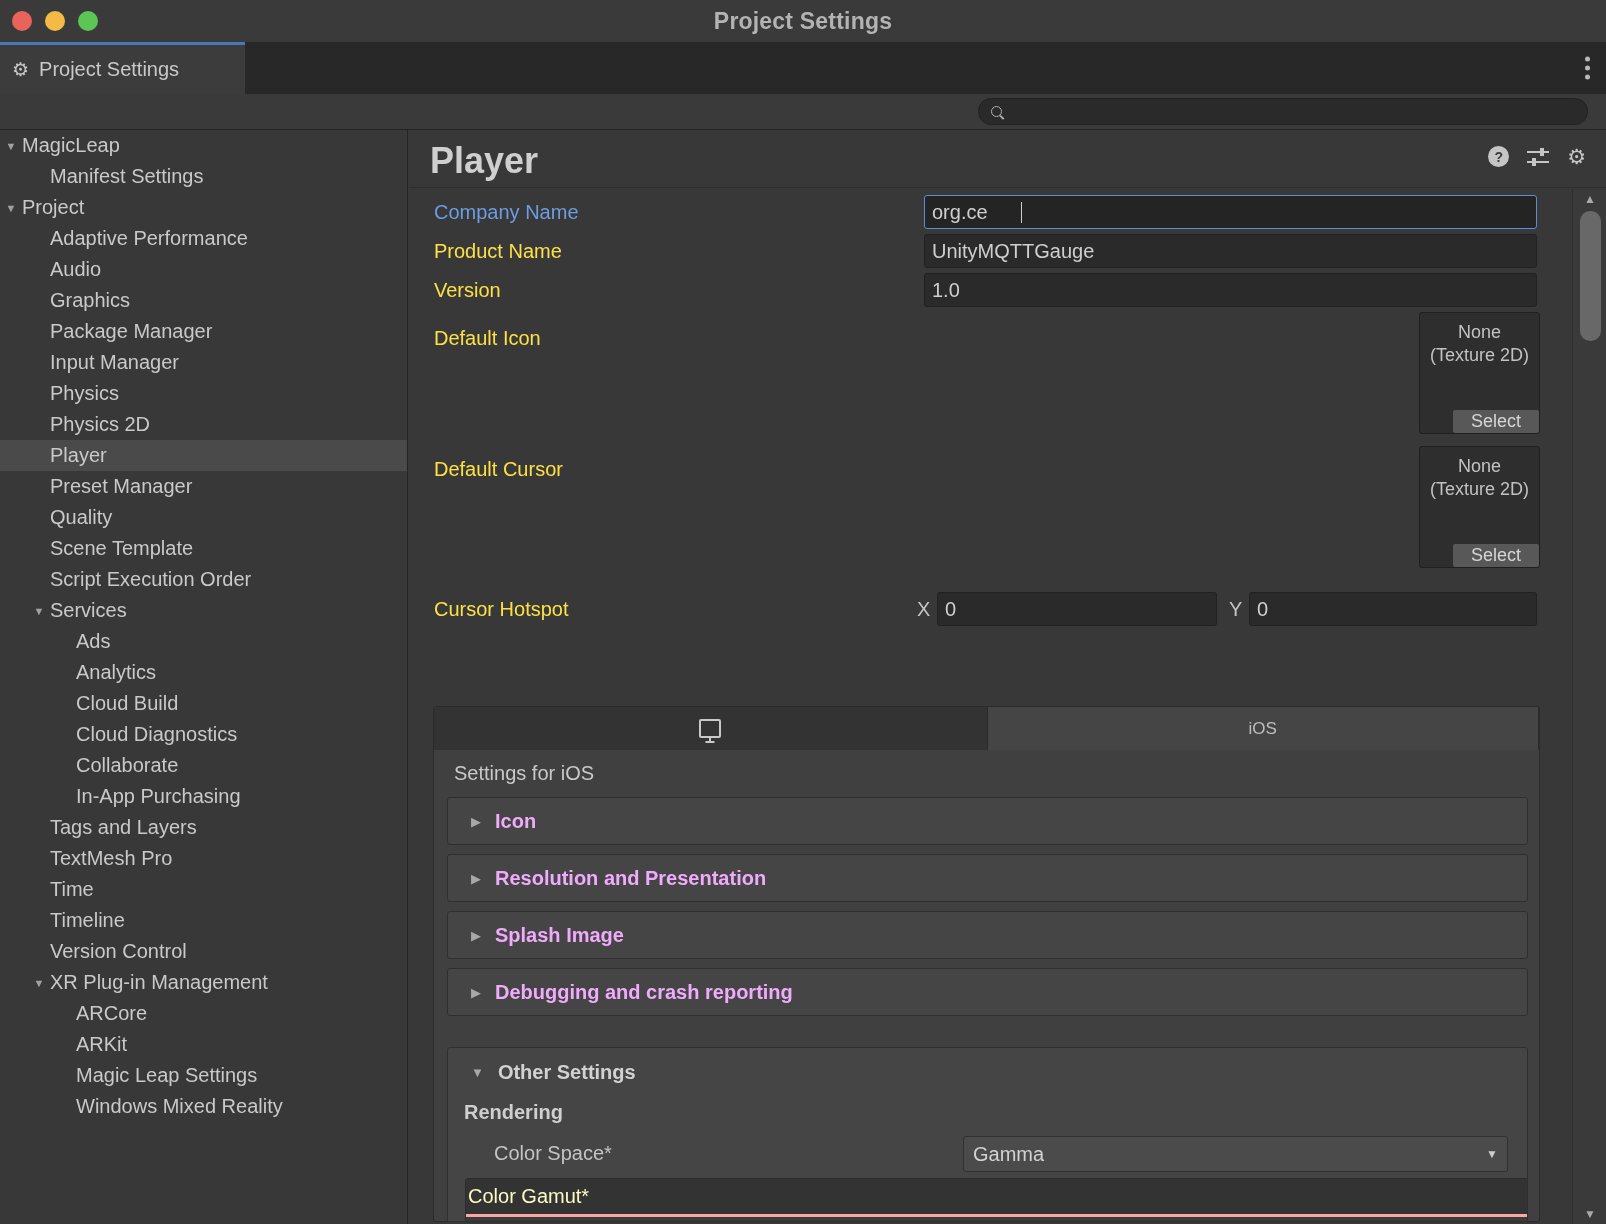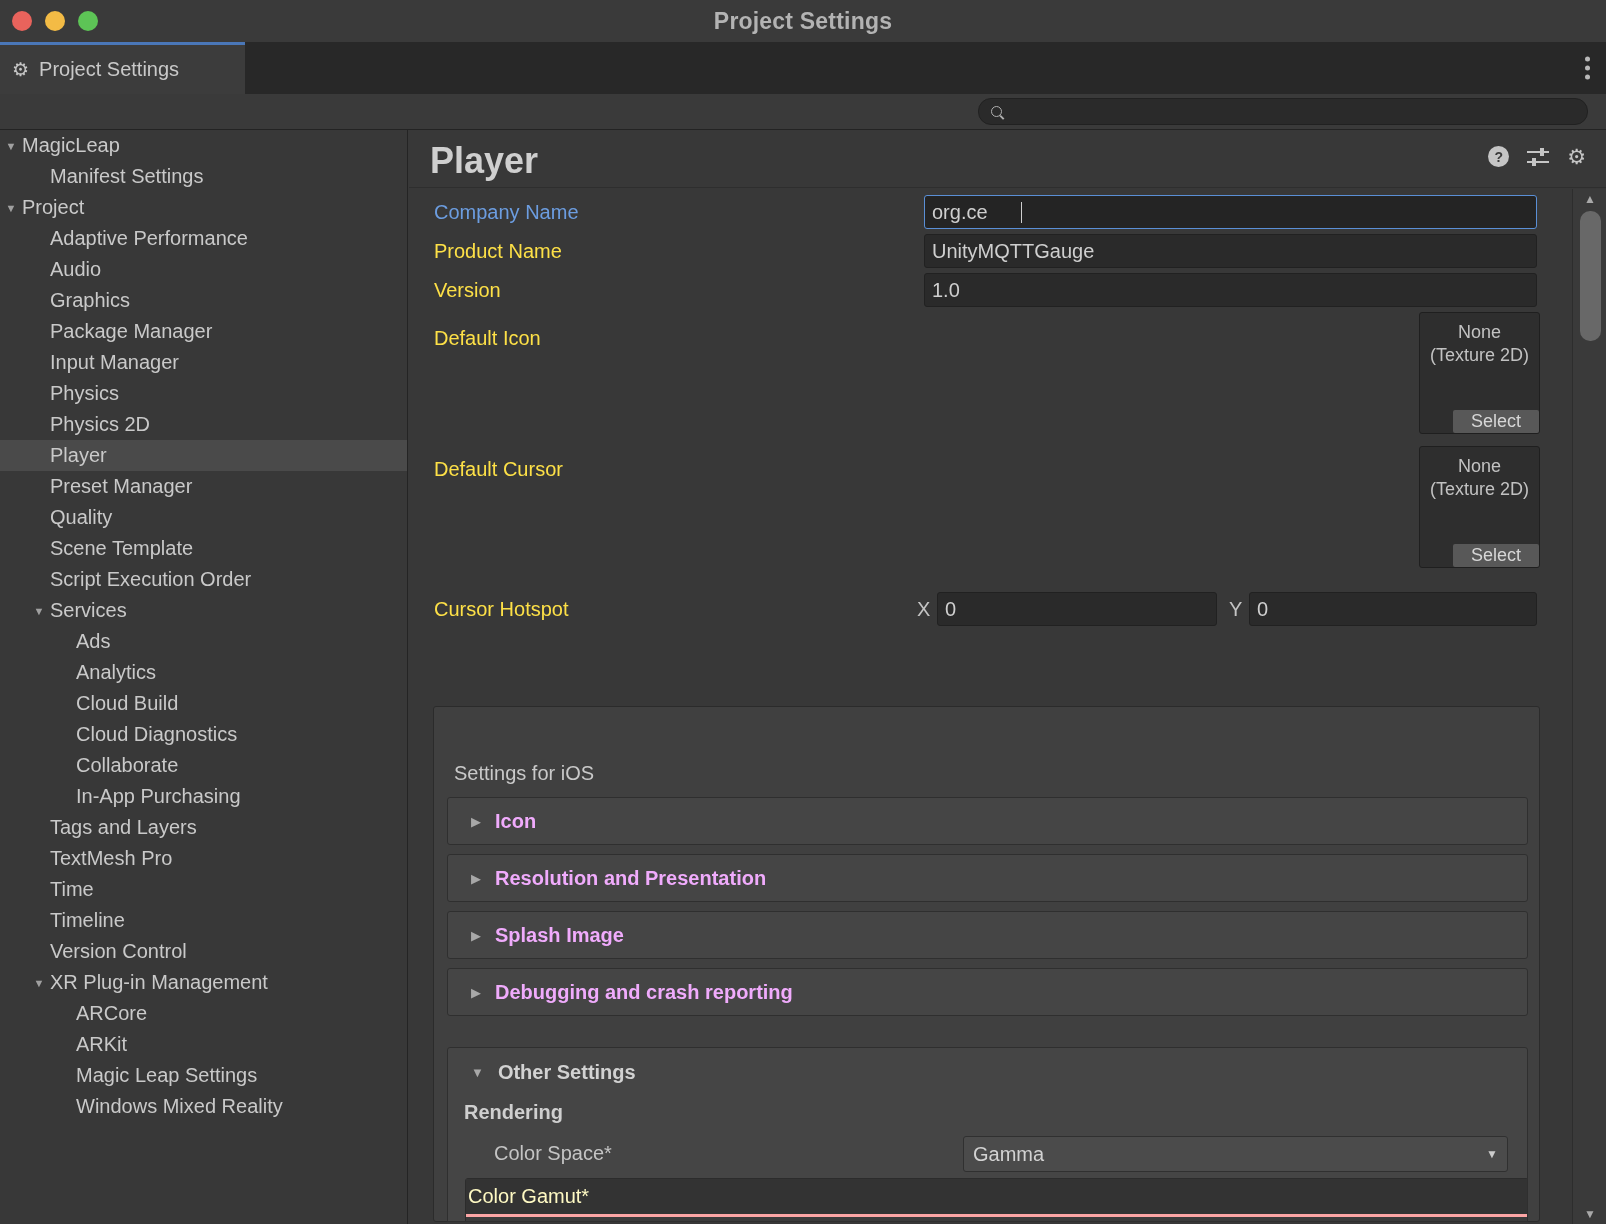--- a/index.html
+++ b/index.html
@@ -459,20 +459,26 @@
 
     <div class="field-row" style="height: 44px; position: absolute; left: 0px; right: 0px; top: 389px; margin-top: 12px;">
       <div class="field-label">Cursor Hotspot</div>
       <div class="hs-lbl" style="left:508px;">X</div>
       <div class="hs-box" style="left:528px; width:280px;">0</div>
       <div class="hs-lbl" style="left:820px;">Y</div>
       <div class="hs-box" style="left:840px; width:288px;">0</div>
     </div>
 
     <div id="platform-panel">
+      <div id="tabrow">
+        <div class="ptab active" style="width:554px;">
+          <span class="monitor"></span>
+        </div>
+        <div class="ptab inactive" style="width:552px;">iOS</div>
+      </div>
       <div id="settings-for">Settings for iOS</div>
 
       <div class="foldout" style="top:90px;">
         <span class="tri">▶</span>
         <span class="ftxt">Icon</span>
       </div>
       <div class="foldout" style="top:147px;">
         <span class="tri">▶</span>
         <span class="ftxt">Resolution and Presentation</span>
       </div>

